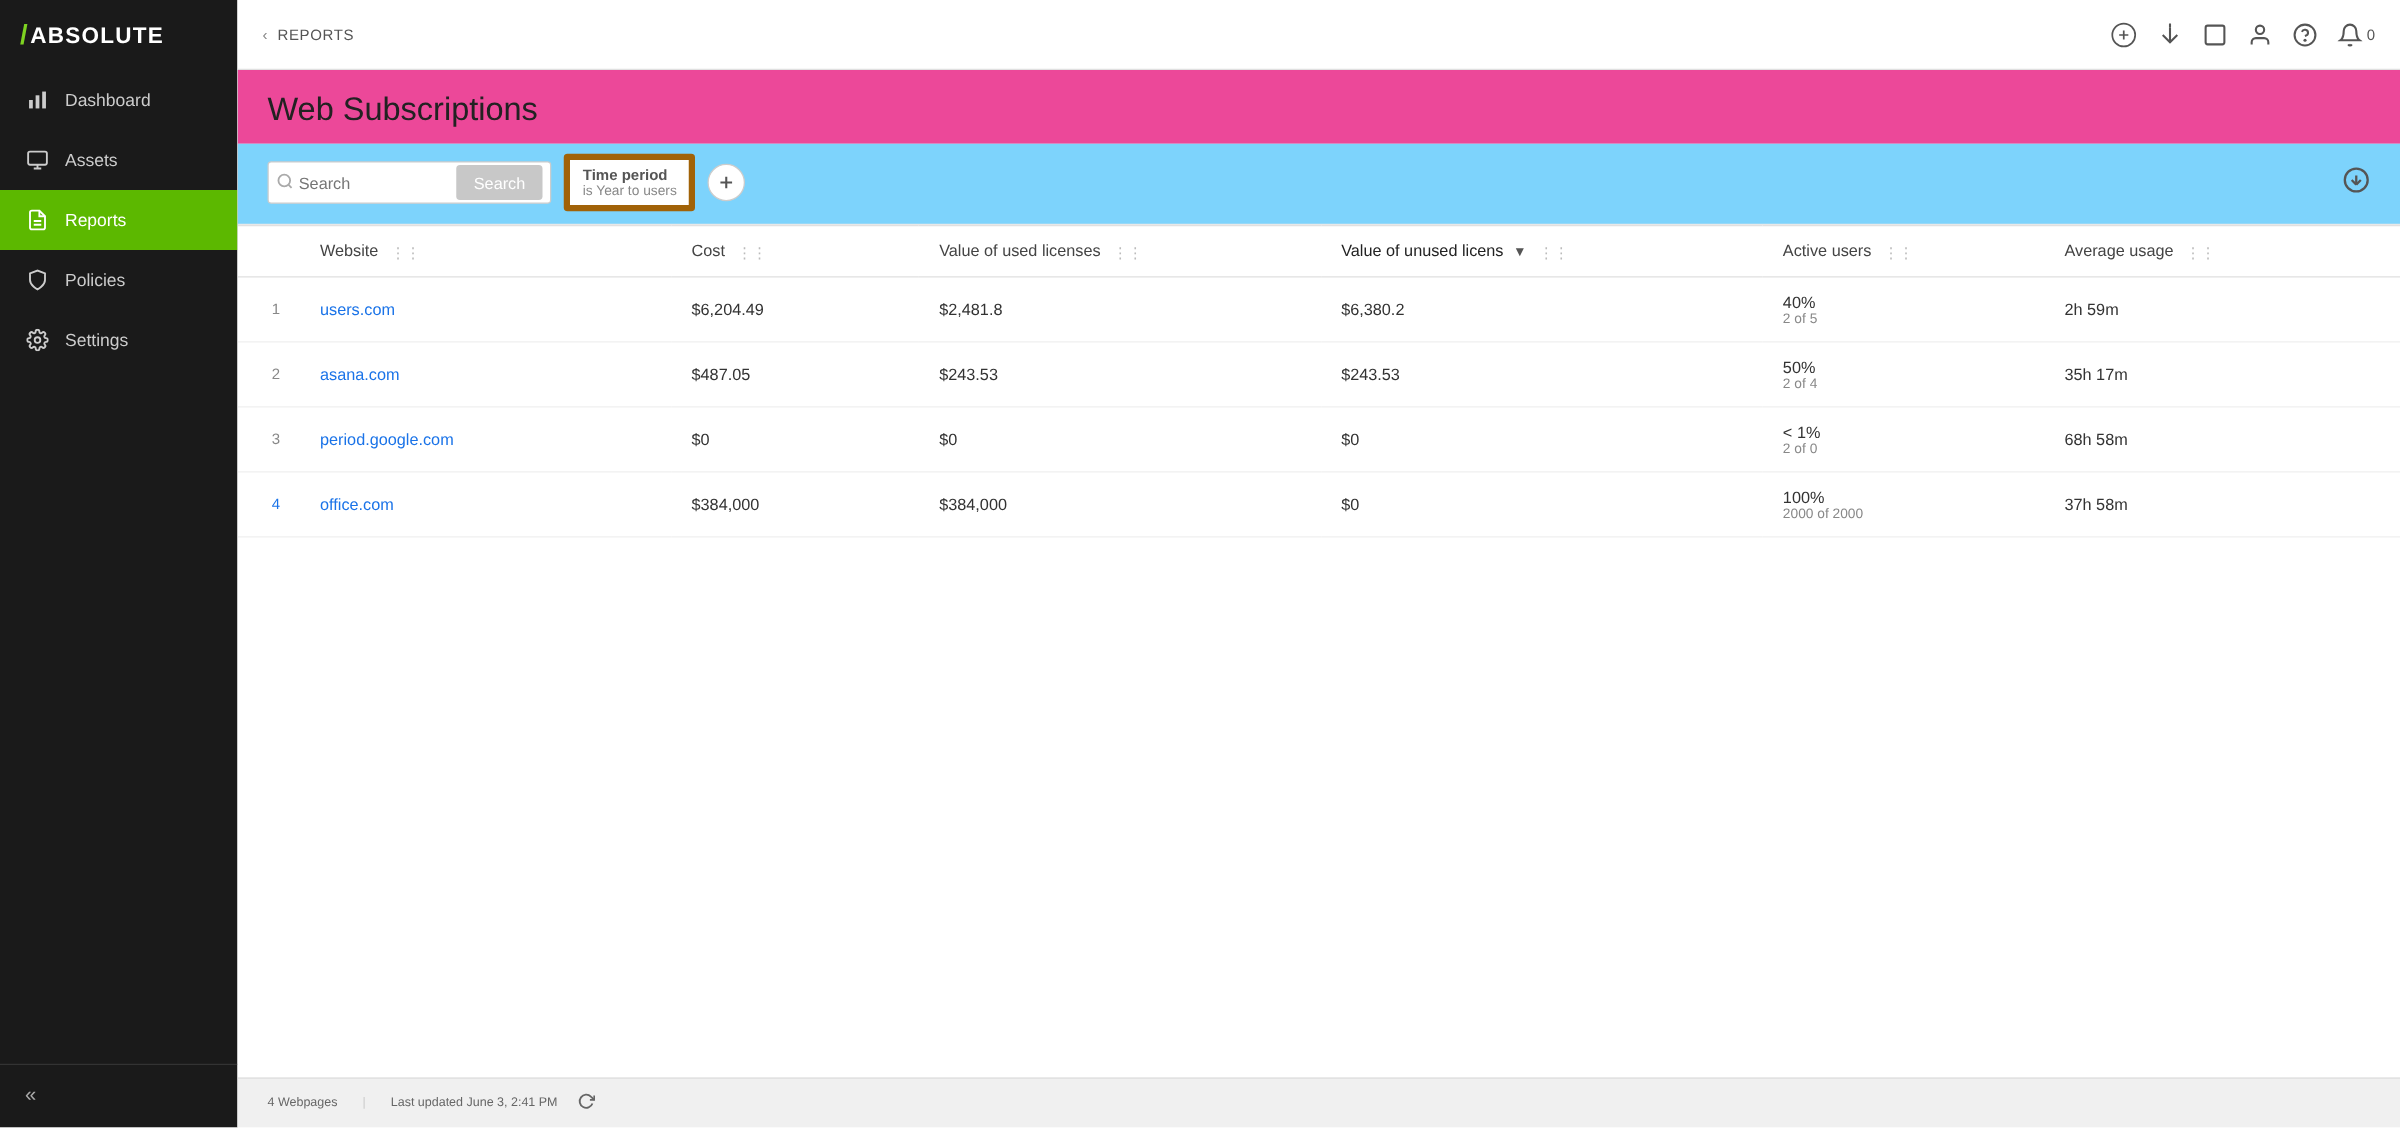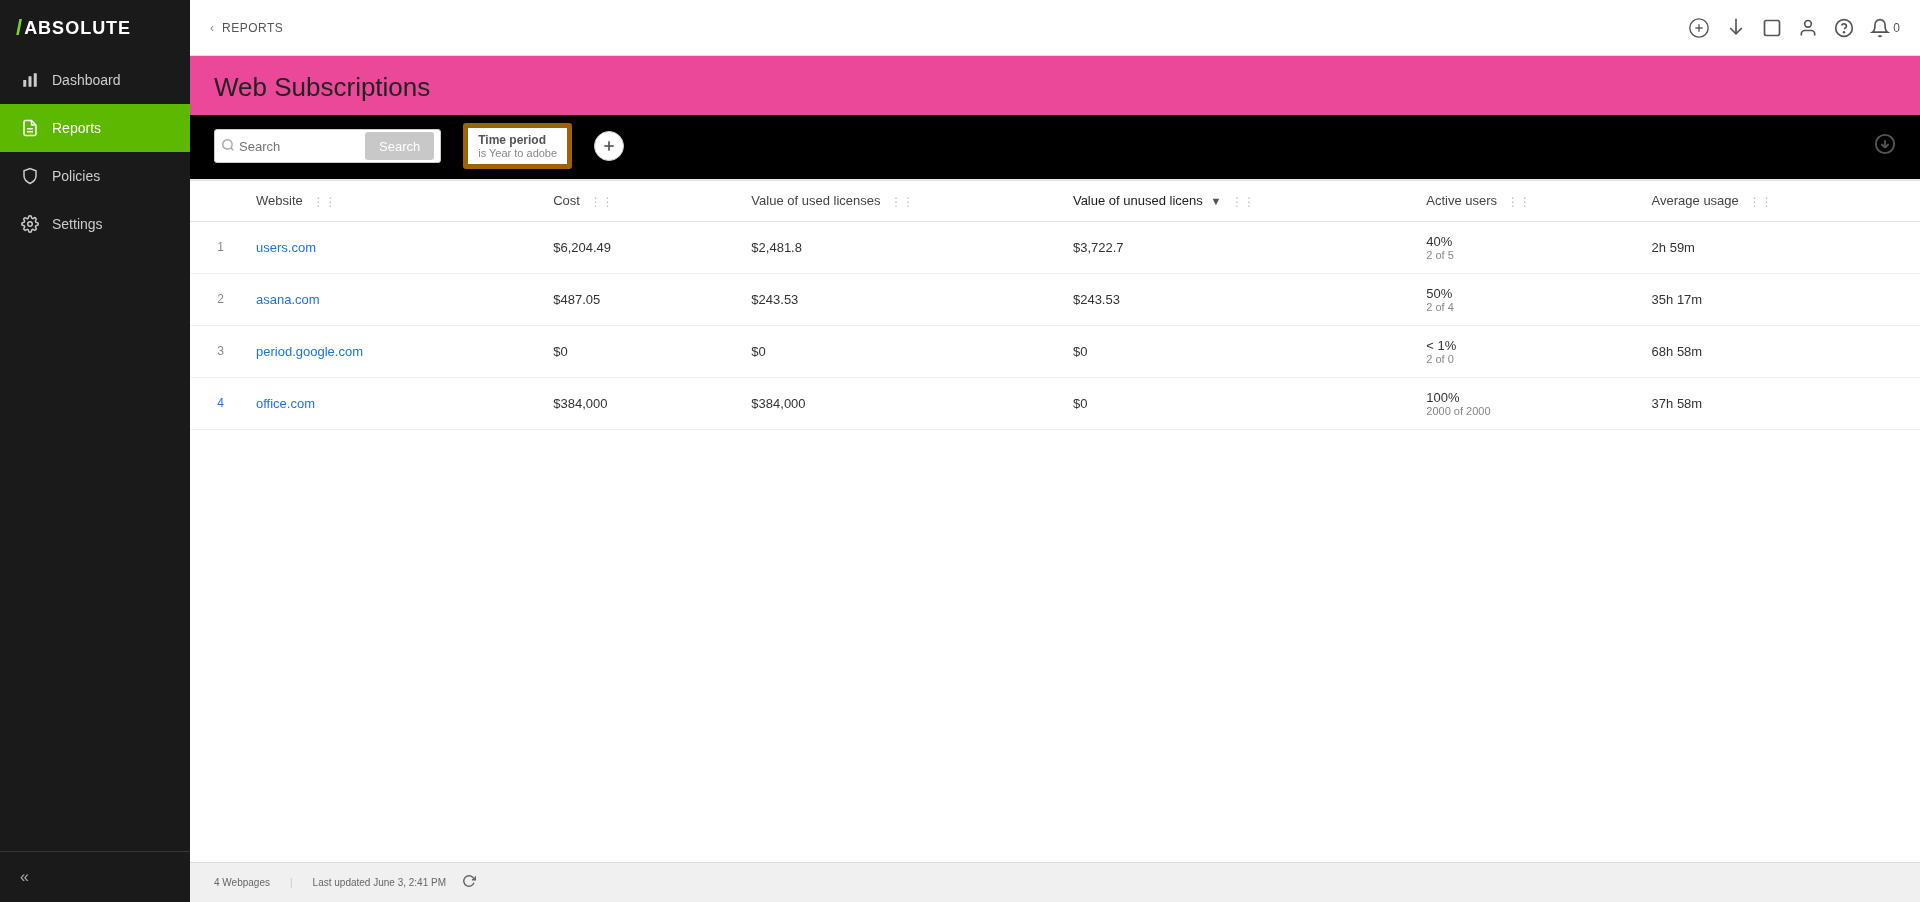--- a/index.html
+++ b/index.html
@@ -149,22 +149,22 @@
       font-size: 26px;
       font-weight: 400;
       color: #222;
     }
 
     
     #toolbar {
       padding: 8px 24px 10px;
       display: flex;
       align-items: center;
-      gap: 22px;
-      background: #000000;
+      gap: 10px;
+      background: #7dd3fc;
       flex-shrink: 0;
       border-bottom: 1px solid #e8e8e8;
     }
     .search-wrapper {
       display: flex;
       align-items: center;
       border: 1px solid #ccc;
       border-radius: 3px;
       background: #fff;
       height: 34px;
@@ -351,20 +351,30 @@
     <span class="nav-icon">
       <svg width="18" height="18" viewBox="0 0 24 24" fill="currentColor">
           <rect x="3" y="12" width="4" height="9"></rect>
           <rect x="10" y="7" width="4" height="14"></rect>
           <rect x="17" y="3" width="4" height="18"></rect>
         </svg>
     </span>
     <span class="nav-label">Dashboard</span>
   </div>
 
+  <div class="nav-item">
+    <span class="nav-icon">
+      <svg width="18" height="18" viewBox="0 0 24 24" fill="none" stroke="currentColor" stroke-width="2">
+          <rect x="2" y="3" width="20" height="14" rx="2"></rect>
+          <line x1="8" y1="21" x2="16" y2="21"></line>
+          <line x1="12" y1="17" x2="12" y2="21"></line>
+        </svg>
+    </span>
+    <span class="nav-label">Assets</span>
+  </div>
 
   <div class="nav-item active">
     <span class="nav-icon">
       <svg width="18" height="18" viewBox="0 0 24 24" fill="none" stroke="currentColor" stroke-width="2">
           <path d="M14 2H6a2 2 0 0 0-2 2v16a2 2 0 0 0 2 2h12a2 2 0 0 0 2-2V8z"></path>
           <polyline points="14 2 14 8 20 8"></polyline>
           <line x1="16" y1="13" x2="8" y2="13"></line>
           <line x1="16" y1="17" x2="8" y2="17"></line>
         </svg>
     </span>
@@ -459,21 +469,21 @@
               <circle cx="11" cy="11" r="8"></circle>
               <line x1="21" y1="21" x2="16.65" y2="16.65"></line>
             </svg>
         </span>
         <input class="search-input" type="text" placeholder="Search" style="">
         <button class="search-btn">Search</button>
       </div>
 
       <div class="time-period-btn">
         <span class="tp-label">Time period</span>
-        <span class="tp-value">is Year to adobe</span>
+        <span class="tp-value">is Year to users</span>
       </div>
 
       <div class="add-filter-btn">
         <svg width="16" height="16" viewBox="0 0 24 24" fill="none" stroke="#555" stroke-width="2.5">
             <line x1="12" y1="5" x2="12" y2="19"></line>
             <line x1="5" y1="12" x2="19" y2="12"></line>
           </svg>
       </div>
 
       <div style="margin-left: auto;" class="export-btn">
@@ -520,21 +530,21 @@
           </tr>
         </thead>
         <tbody id="table-body">
         <tr class="data-row">
       <td class="row-num">1</td>
       <td class="website-col">
         <span class="website-link">users.com</span>
       </td>
       <td>$6,204.49</td>
       <td>$2,481.8</td>
-      <td>$3,722.7</td>
+      <td>$6,380.2</td>
       <td>
         <span class="active-users-pct">40%</span>
         <span class="active-users-sub">2 of 5</span>
       </td>
       <td>2h 59m</td>
       <td></td>
     </tr>
             <tr class="data-row">
       <td class="row-num">2</td>
       <td class="website-col">

